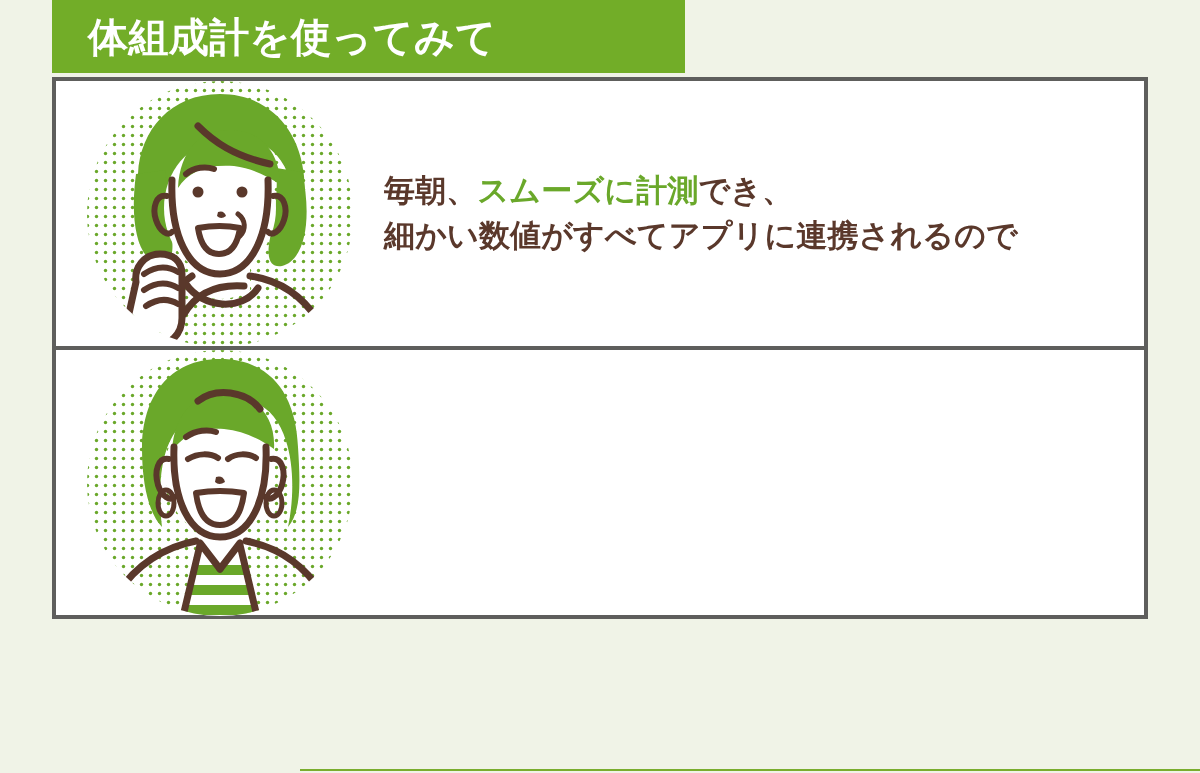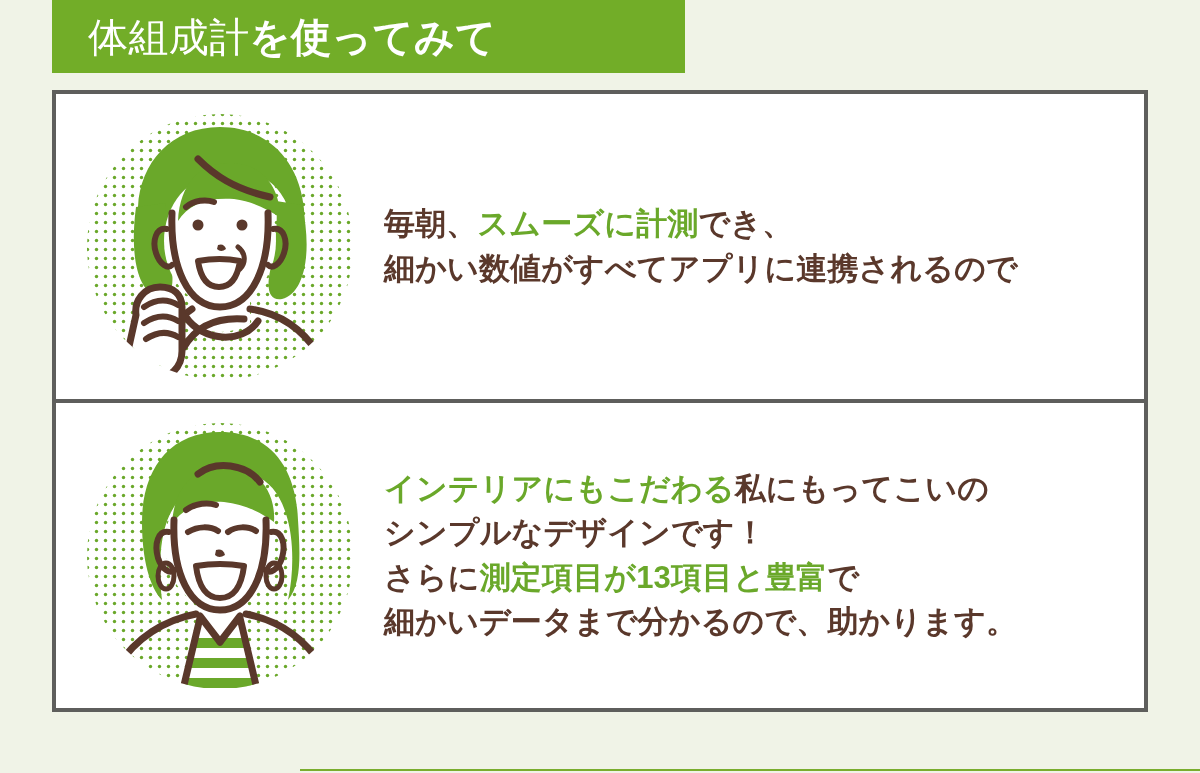--- a/index.html
+++ b/index.html
@@ -30,34 +30,34 @@
     padding-left: 36px;
   }
   #header-title {
     color: #ffffff;
     font-size: 40px;
     line-height: 1;
     letter-spacing: 0.01em;
     white-space: nowrap;
   }
   #header-title .strong {
-    font-weight: 400;
+    font-weight: 700;
     margin-top: 8px;
   }
   #header-title .light {
     font-weight: 700;
   }
 
   
   #testimonial-card {
     position: absolute;
     left: 52px;
-    top: 90px;
+    top: 77px;
     width: 1096px;
-    height: 622px;
+    height: 542px;
     background: #ffffff;
     border: 4px solid #5e5e5c;
     box-sizing: border-box;
     display: flex;
     flex-direction: column;
   }
   .testimonial-row {
     flex: 1 1 0;
     display: flex;
     align-items: center;
@@ -264,31 +264,17 @@
             <rect x="100" y="268" width="96" height="10" fill="#6aa82a"></rect>
           </g>
           <path d="M126 206 L146 232" fill="none" stroke="#5a382b" stroke-width="7" stroke-linecap="round"></path>
           <path d="M166 206 L146 232" fill="none" stroke="#5a382b" stroke-width="7" stroke-linecap="round"></path>
           <path d="M126 208 L106 292" fill="none" stroke="#5a382b" stroke-width="7" stroke-linecap="round"></path>
           <path d="M166 208 L186 292" fill="none" stroke="#5a382b" stroke-width="7" stroke-linecap="round"></path>
         </g>
       </svg>
     </div>
 
-    <div class="quote-block">
-      <div class="quote-line">
-        <span class="seg-green">インテリアにもこだわる</span><span class="seg-brown">私にもってこいの</span>
-      </div>
-      <div class="quote-line">
-        <span class="seg-brown">シンプルなデザインです！</span>
-      </div>
-      <div class="quote-line">
-        <span class="seg-brown">さらに</span><span class="seg-green">測定項目が13項目と豊富</span><span class="seg-brown">で</span>
-      </div>
-      <div class="quote-line">
-        <span class="seg-brown">細かいデータまで分かるので、助かります。</span>
-      </div>
-    </div>
   </div>
 
 </div>
 
 <div id="bottom-rule"></div>
 
 </body></html>

